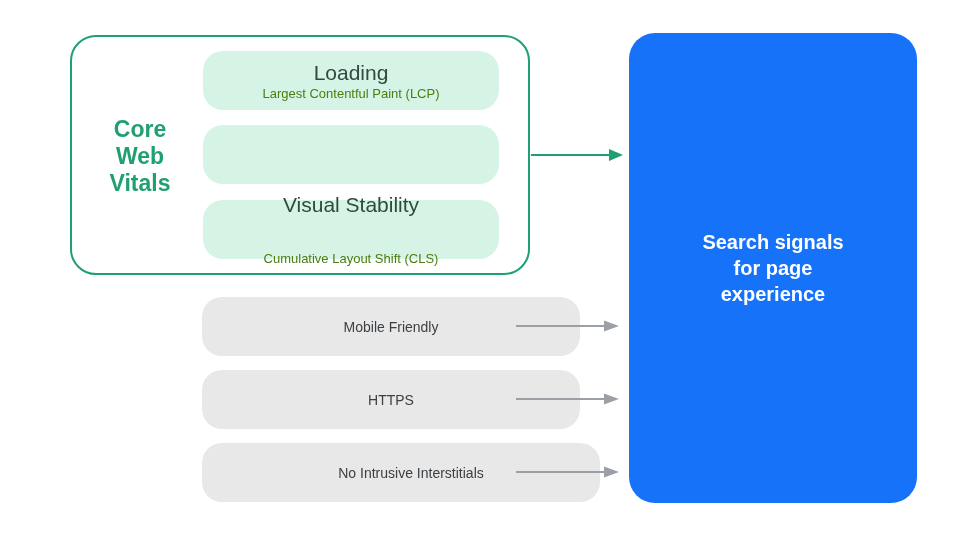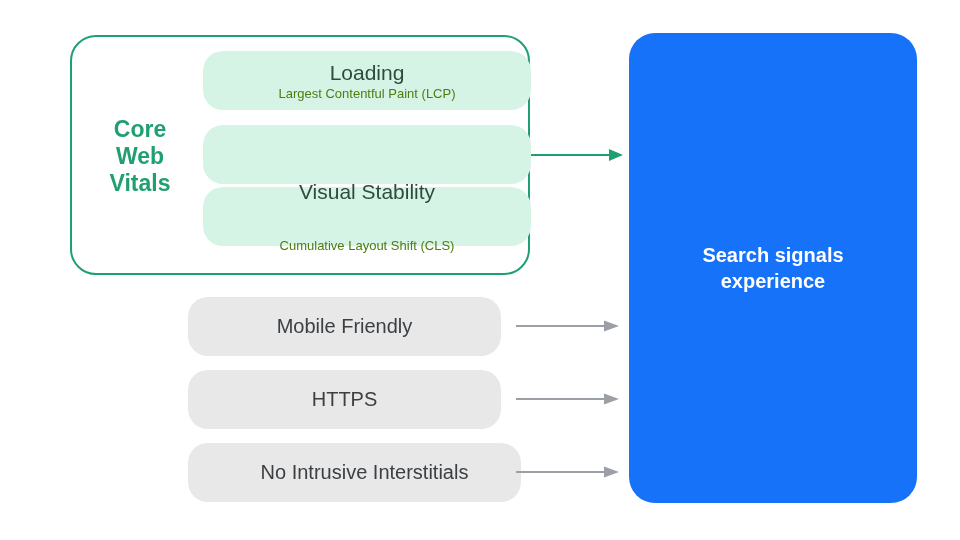--- a/index.html
+++ b/index.html
@@ -35,21 +35,21 @@
     width: 124px;
     text-align: center;
     color: #20a070;
     font-size: 23px;
     font-weight: bold;
     line-height: 27px;
   }
 
   .pill {
     position: absolute;
-    width: 328px;
+    width: 296px;
     height: 59px;
     border-radius: 20px;
     display: flex;
     flex-direction: column;
     align-items: center;
     justify-content: center;
     text-align: center;
   }
   .pill.green {
     left: 131px;
@@ -59,29 +59,29 @@
     color: #2f4a3f;
     font-size: 21px;
     line-height: 25px;
   }
   .pill.green .pill-sub {
     color: #4d7c0f;
     font-size: 13px;
     line-height: 17px;
   }
   .pill.gray {
-    left: 188px;
-    width: 313px;
+    left: 202px;
+    width: 378px;
     background: #e8e8e9;
     color: #3c4043;
-    font-size: 20px;
+    font-size: 14px;
   }
   #cwv-pill-0 { top: 14px; }
   #cwv-pill-1 { top: 88px; }
-  #cwv-pill-2 { top: 150px; gap: 33px; }
+  #cwv-pill-2 { top: 163px; gap: 33px; }
   #gray-pill-0 { top: 297px; }
   #gray-pill-1 { top: 370px; }
   #gray-pill-2 { top: 443px; padding-left: 20px; }
 
   
   .result-box {
     position: absolute;
     left: 629px;
     top: 33px;
     width: 288px;
@@ -142,20 +142,21 @@
   <div class="pill gray" id="gray-pill-1">
     <span>HTTPS</span>
   </div>
   <div class="pill gray" id="gray-pill-2">
     <span>No Intrusive Interstitials</span>
   </div>
 
   <div class="result-box">
     <div class="result-text">
       <div>Search signals</div>
+      <div>for page</div>
       <div>experience</div>
     </div>
   </div>
 
   <svg class="arrow" id="arrow-cwv" width="94" height="16" viewBox="0 0 94 16">
     <line x1="0" y1="8" x2="80" y2="8" stroke="#20a070" stroke-width="2"></line>
     <polygon points="78,2 92,8 78,14" fill="#20a070"></polygon>
   </svg>
 
   <svg class="arrow" id="arrow-gray-0" width="104" height="16" viewBox="0 0 104 16">

